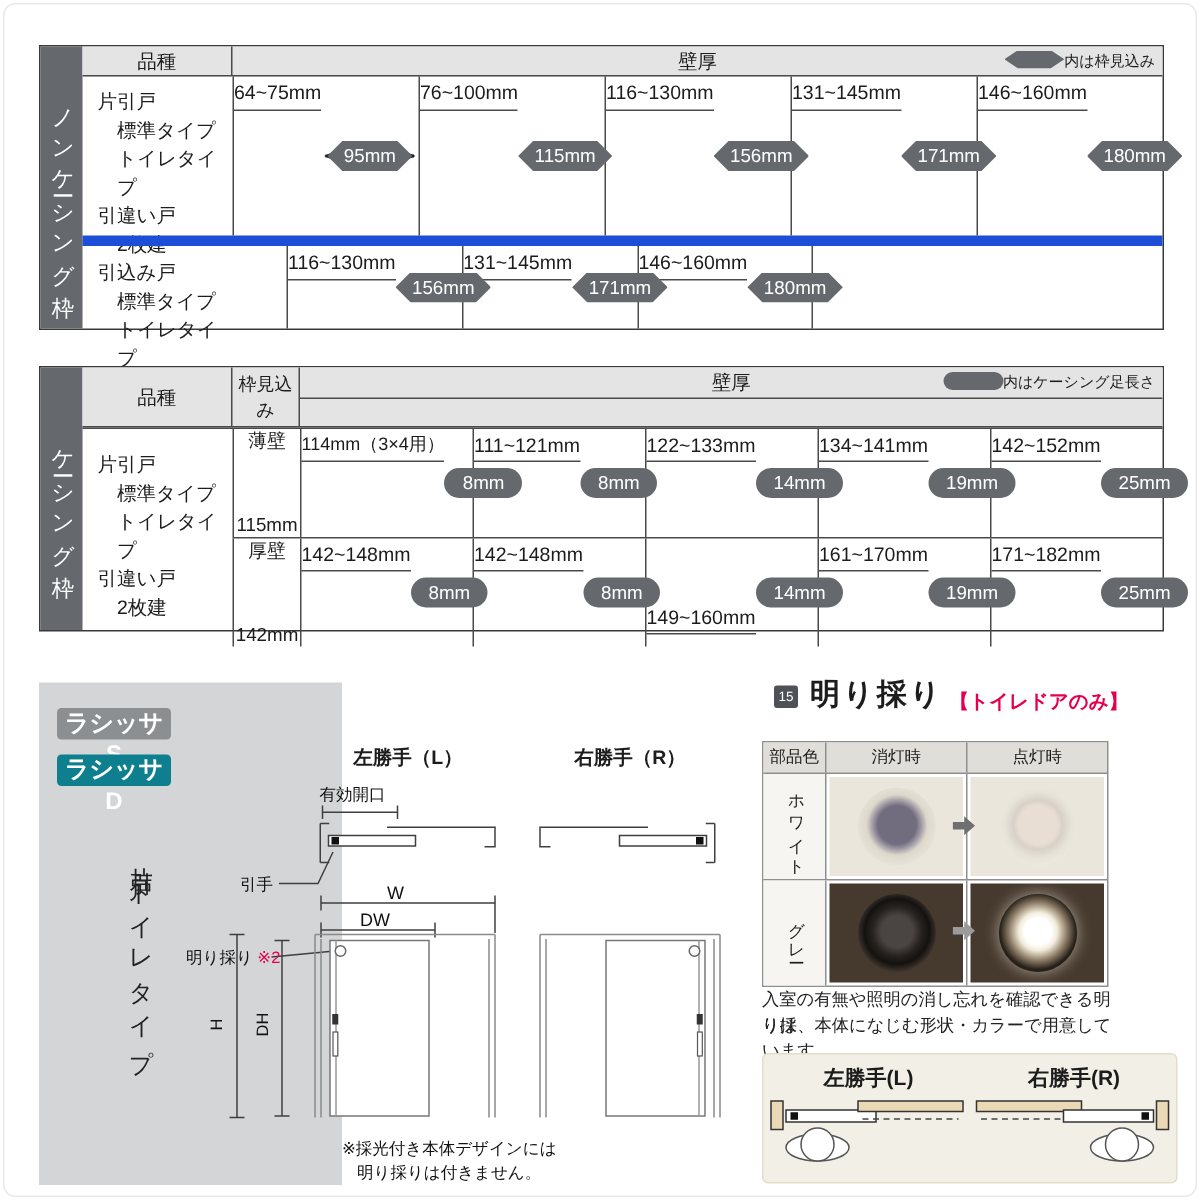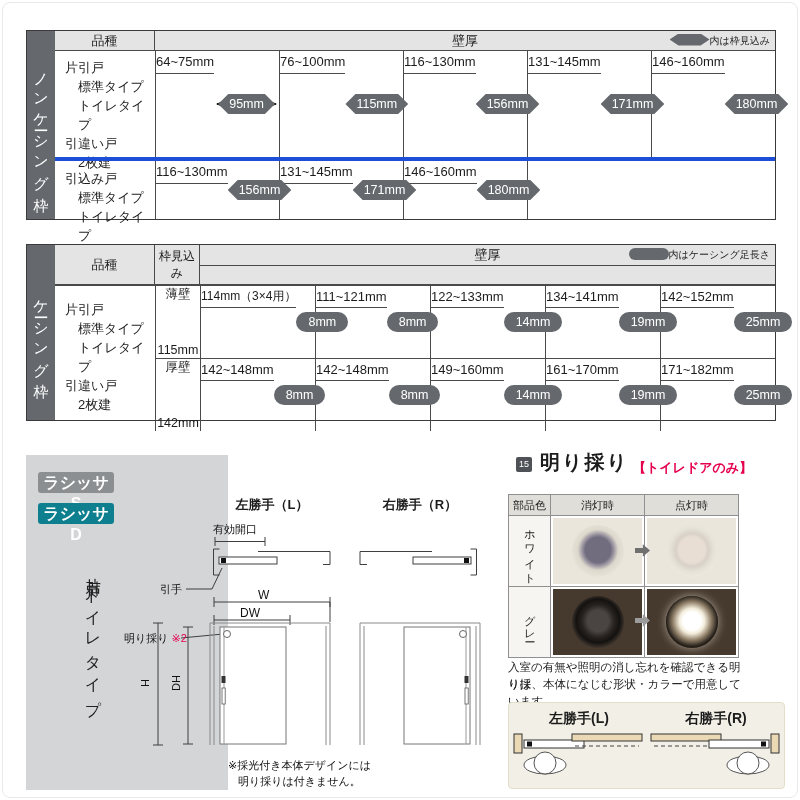--- a/index.html
+++ b/index.html
@@ -12,21 +12,21 @@
   .side-bar span{writing-mode:vertical-rl;font-size:15px;letter-spacing:3px;line-height:28px;}
   .t-content{flex:1;display:flex;flex-direction:column;min-width:0;}
   .thead{display:flex;background:#e4e4e5;border-bottom:1px solid #4a4a4a;flex:none;}
   .th-kind{width:100px;flex:none;border-right:1px solid #4a4a4a;text-align:center;font-size:13px;box-sizing:border-box;display:flex;align-items:center;justify-content:center;}
   .th-wall{flex:1;position:relative;display:flex;align-items:center;}
   .th-wall .wall-label{position:absolute;left:0;right:0;text-align:center;font-size:13px;}
   .th-note{position:absolute;right:5px;top:50%;transform:translateY(-50%);font-size:10px;display:flex;align-items:flex-start;gap:0;white-space:nowrap;}
   .glyph-hex{display:inline-block;width:40px;height:12px;background:#65696d;clip-path:polygon(9px 0,calc(100% - 9px) 0,100% 50%,calc(100% - 9px) 100%,9px 100%,0 50%);}
   .glyph-pill{display:inline-block;width:40px;height:12px;background:#65696d;border-radius:6px;}
   .t-row{display:flex;min-height:0;}
-  .t-row + .t-row{border-top:4px solid #1d4ed8;}
+  .t-row + .t-row{border-top:7px solid #1d4ed8;gap:36px;}
   .kind-cell{width:100px;flex:none;box-sizing:border-box;padding:7px 6px 0 10px;font-size:13px;line-height:19px;}
   .kind-cell .ind{padding-left:13px;}
   .cols{flex:1;display:flex;min-width:0;}
   .t-col{width:20%;flex:none;display:flex;border-left:1px solid #4a4a4a;box-sizing:border-box;min-width:0;}
   .t-col.empty{flex:1;width:auto;}
   .t-range{height:22px;flex:none;border-bottom:1px solid #4a4a4a;text-align:center;font-size:13px;line-height:21px;white-space:nowrap;overflow:hidden;}
   .t-dim{flex:1;position:relative;display:flex;align-items:center;justify-content:center;}
   .dim-line{position:absolute;left:3px;right:3px;top:50%;height:1.5px;margin-top:-.75px;background:#1e1e1e;}
   .ah{position:absolute;top:50%;transform:translateY(-50%);width:0;height:0;border-top:4px solid transparent;border-bottom:4px solid transparent;}
   .ah-l{left:2px;border-right:9px solid #1e1e1e;}
@@ -304,21 +304,21 @@
             <div class="t-col">
               <div class="t-range" style="height:21px;">142~148mm</div>
               <div class="t-dim">
                     <div class="dim-line"></div>
                     <div class="ah ah-l"></div>
                     <div class="ah ah-r"></div>
                     <span class="badge pill">8mm</span>
                   </div>
             </div>
             <div class="t-col">
-              <div class="t-range" style="height:21px;">149~160mm</div>
+              <div class="t-range" style="height:21px;margin-top:42px;">149~160mm</div>
               <div class="t-dim">
                     <div class="dim-line"></div>
                     <div class="ah ah-l"></div>
                     <div class="ah ah-r"></div>
                     <span class="badge pill">14mm</span>
                   </div>
             </div>
             <div class="t-col">
               <div class="t-range" style="height:21px;">161~170mm</div>
               <div class="t-dim">

